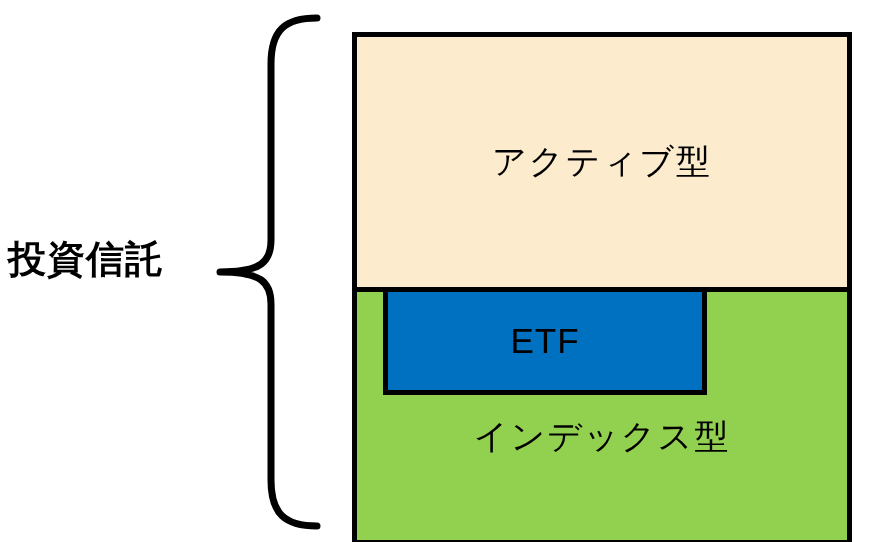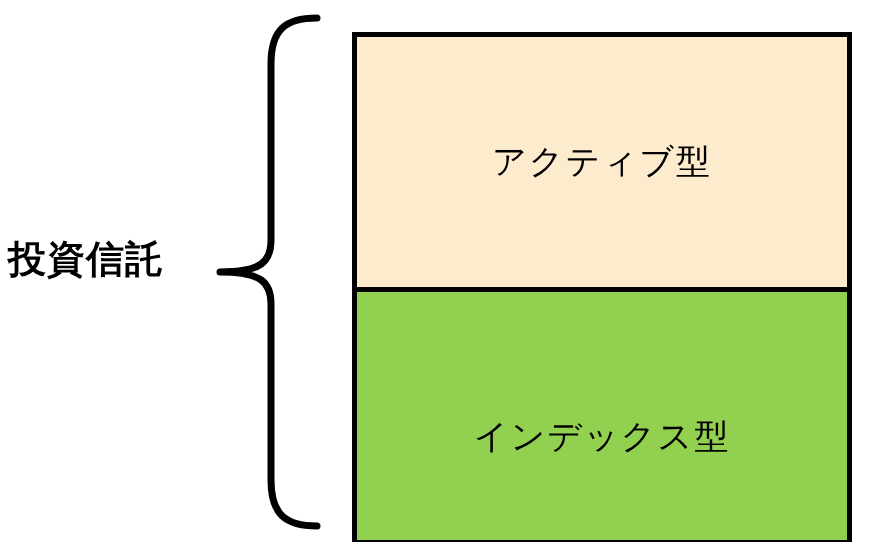--- a/index.html
+++ b/index.html
@@ -114,20 +114,23 @@
   </svg>
 
   <div class="outer-box">
 
     <div class="section-active">
       <span class="section-label">アクティブ型</span>
     </div>
 
     <div class="section-index">
 
+      <div class="etf-box">
+        <span class="etf-label">ETF</span>
+      </div>
 
       <div class="index-label-wrap">
         <span class="section-label">インデックス型</span>
       </div>
 
     </div>
 
   </div>
 
 </div>

